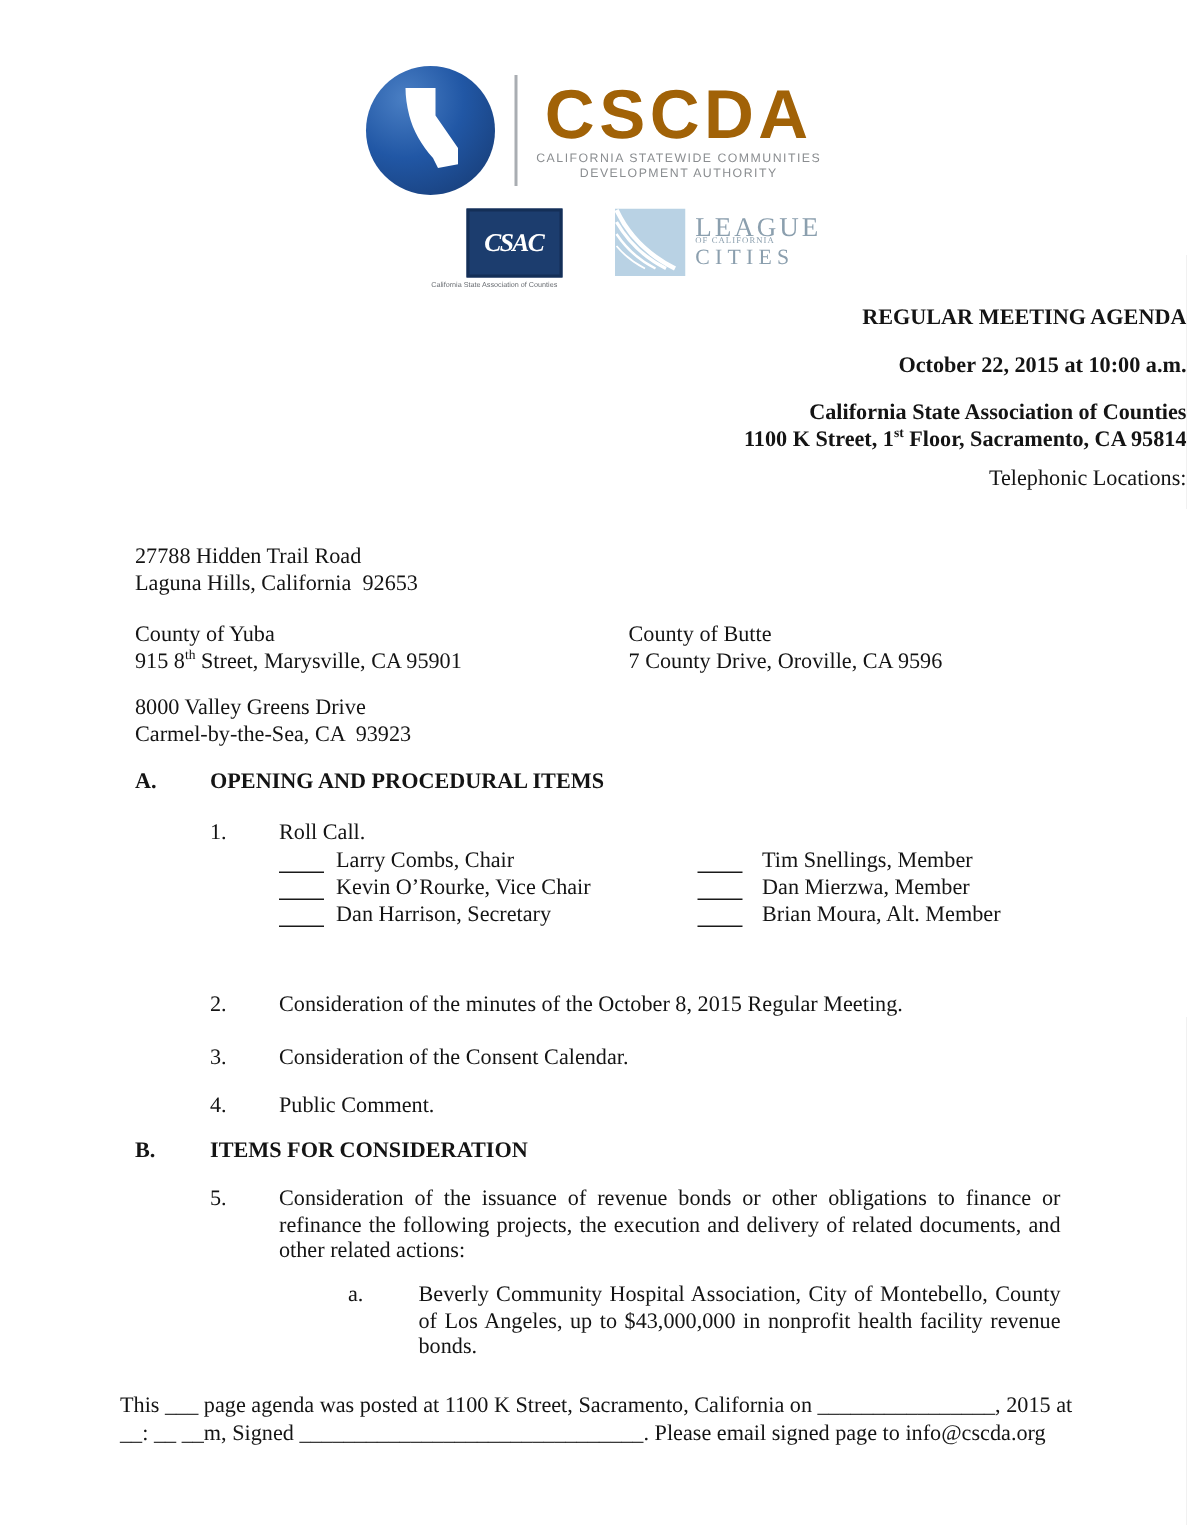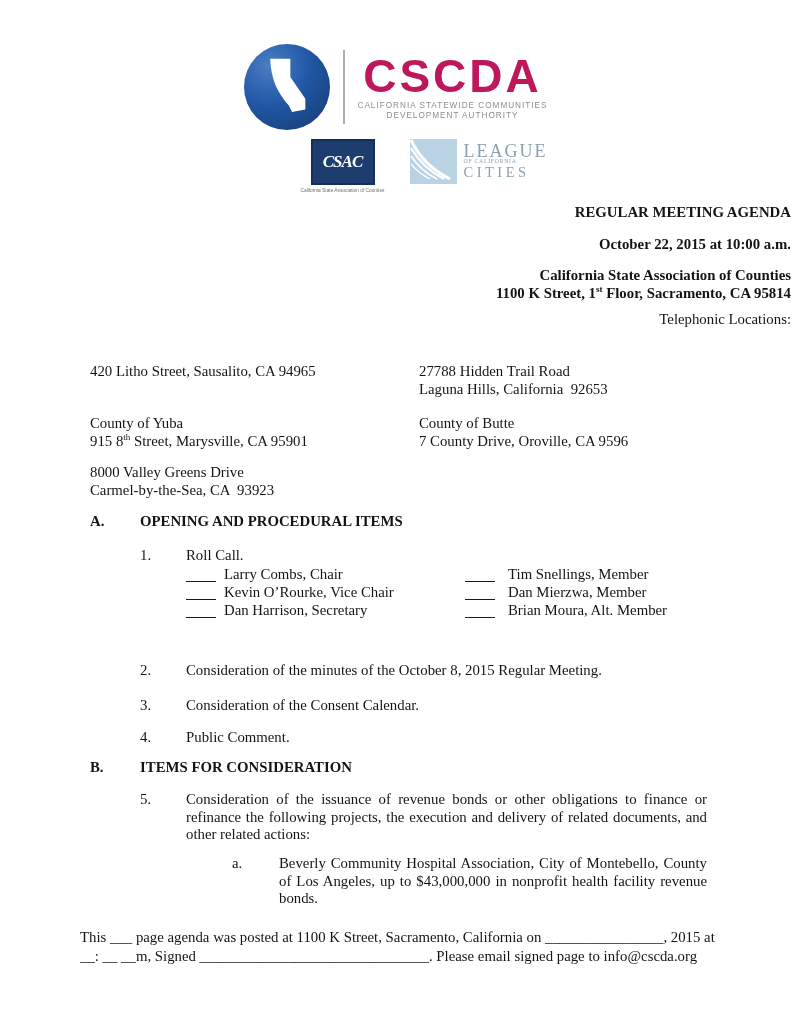--- a/index.html
+++ b/index.html
@@ -13,24 +13,24 @@
     font-size:14.8px;
     overflow:hidden;
   }
   
   .logo-row{position:absolute;top:44px;left:0;right:0;display:flex;justify-content:center;align-items:center;gap:13px;}
   .logo-circle{width:86px;height:86px;border-radius:50%;
     background:radial-gradient(circle at 30% 25%, #4a7fc4 0%, #2157a5 45%, #16386e 100%);
     display:flex;align-items:center;justify-content:center;flex:none;}
   .logo-sep{width:2px;height:74px;background:#a9adb2;flex:none;}
   .logo-text{text-align:center;font-family:"Liberation Sans",sans-serif;}
-  .logo-acronym{font-size:46px;font-weight:bold;letter-spacing:3px;line-height:46px;color:#be185d;}
+  .logo-acronym{font-size:46px;font-weight:bold;letter-spacing:3px;line-height:46px;color:#a16207;}
   .logo-tagline{font-size:8.2px;letter-spacing:1px;line-height:10.5px;color:#8a8d90;margin-top:2px;}
   .partner-row{position:absolute;top:139px;left:0;right:0;display:flex;justify-content:center;align-items:flex-start;gap:12px;transform:translateX(22px);}
-  .csac-wrap{text-align:center;width:110px;}
+  .csac-wrap{width:110px;}
   .csac-box{width:60px;height:42px;margin:0 auto;background:#1c3d6e;border:2px solid #142f57;
     display:flex;align-items:center;justify-content:center;
     color:#fff;font:italic bold 17px "Liberation Serif",serif;letter-spacing:-1px;}
   .csac-caption{font-family:"Liberation Sans",sans-serif;font-size:4.8px;color:#6b6f74;margin-top:3px;white-space:nowrap;}
   .league-wrap{display:flex;align-items:center;gap:7px;}
   .league-box{flex:none;font-size:0;}
   .league-text{font-family:"Liberation Serif",serif;color:#8b9fae;text-align:left;}
   .league-l1{font-size:18px;letter-spacing:2px;line-height:14px;}
   .league-l2{font-size:5.8px;letter-spacing:0.7px;line-height:7px;}
   .league-l3{font-size:14.5px;letter-spacing:3.5px;line-height:15px;}
@@ -104,21 +104,20 @@
 
   <div class="cline bold" style="top:204px;">REGULAR MEETING AGENDA</div>
   <div class="cline bold" style="top:236px;">October 22, 2015 at 10:00 a.m.</div>
   <div class="cline bold venue" style="top:266px;">
     <div>California State Association of Counties</div>
     <div><span>1100 K Street, 1</span><sup>st</sup><span> Floor, Sacramento, CA 95814</span></div>
   </div>
   <div class="cline" style="top:311px;">Telephonic Locations:</div>
 
   <div class="loc-row" style="top:363px;">
-    <div class="loc-cell">420 Litho Street, Sausalito, CA 94965</div>
     <div class="loc-cell"><span>27788 Hidden Trail Road</span><br><span>Laguna Hills, California  92653</span></div>
   </div>
   <div class="loc-row" style="top:415px;">
     <div class="loc-cell"><span>County of Yuba</span><br><span>915 8</span><sup>th</sup><span> Street, Marysville, CA 95901</span></div>
     <div class="loc-cell"><span>County of Butte</span><br><span>7 County Drive, Oroville, CA 9596</span></div>
   </div>
   <div class="loc-row" style="top:464px;">
     <div class="loc-cell"><span>8000 Valley Greens Drive</span><br><span>Carmel-by-the-Sea, CA  93923</span></div>
     <div class="loc-cell"></div>
   </div>

